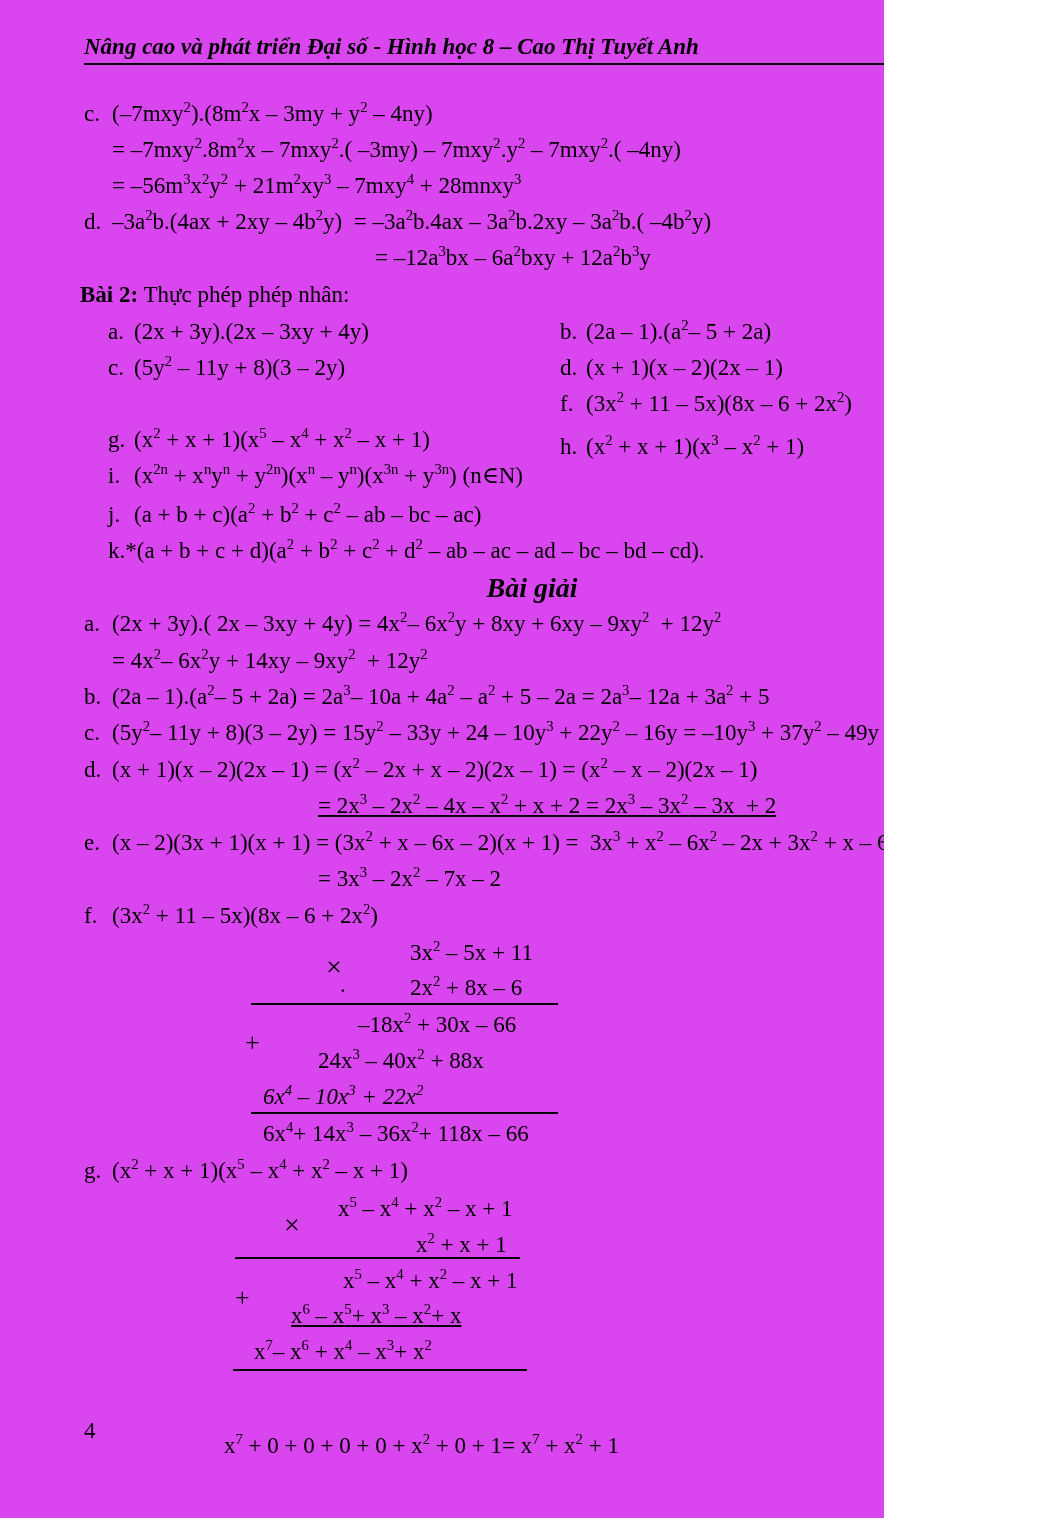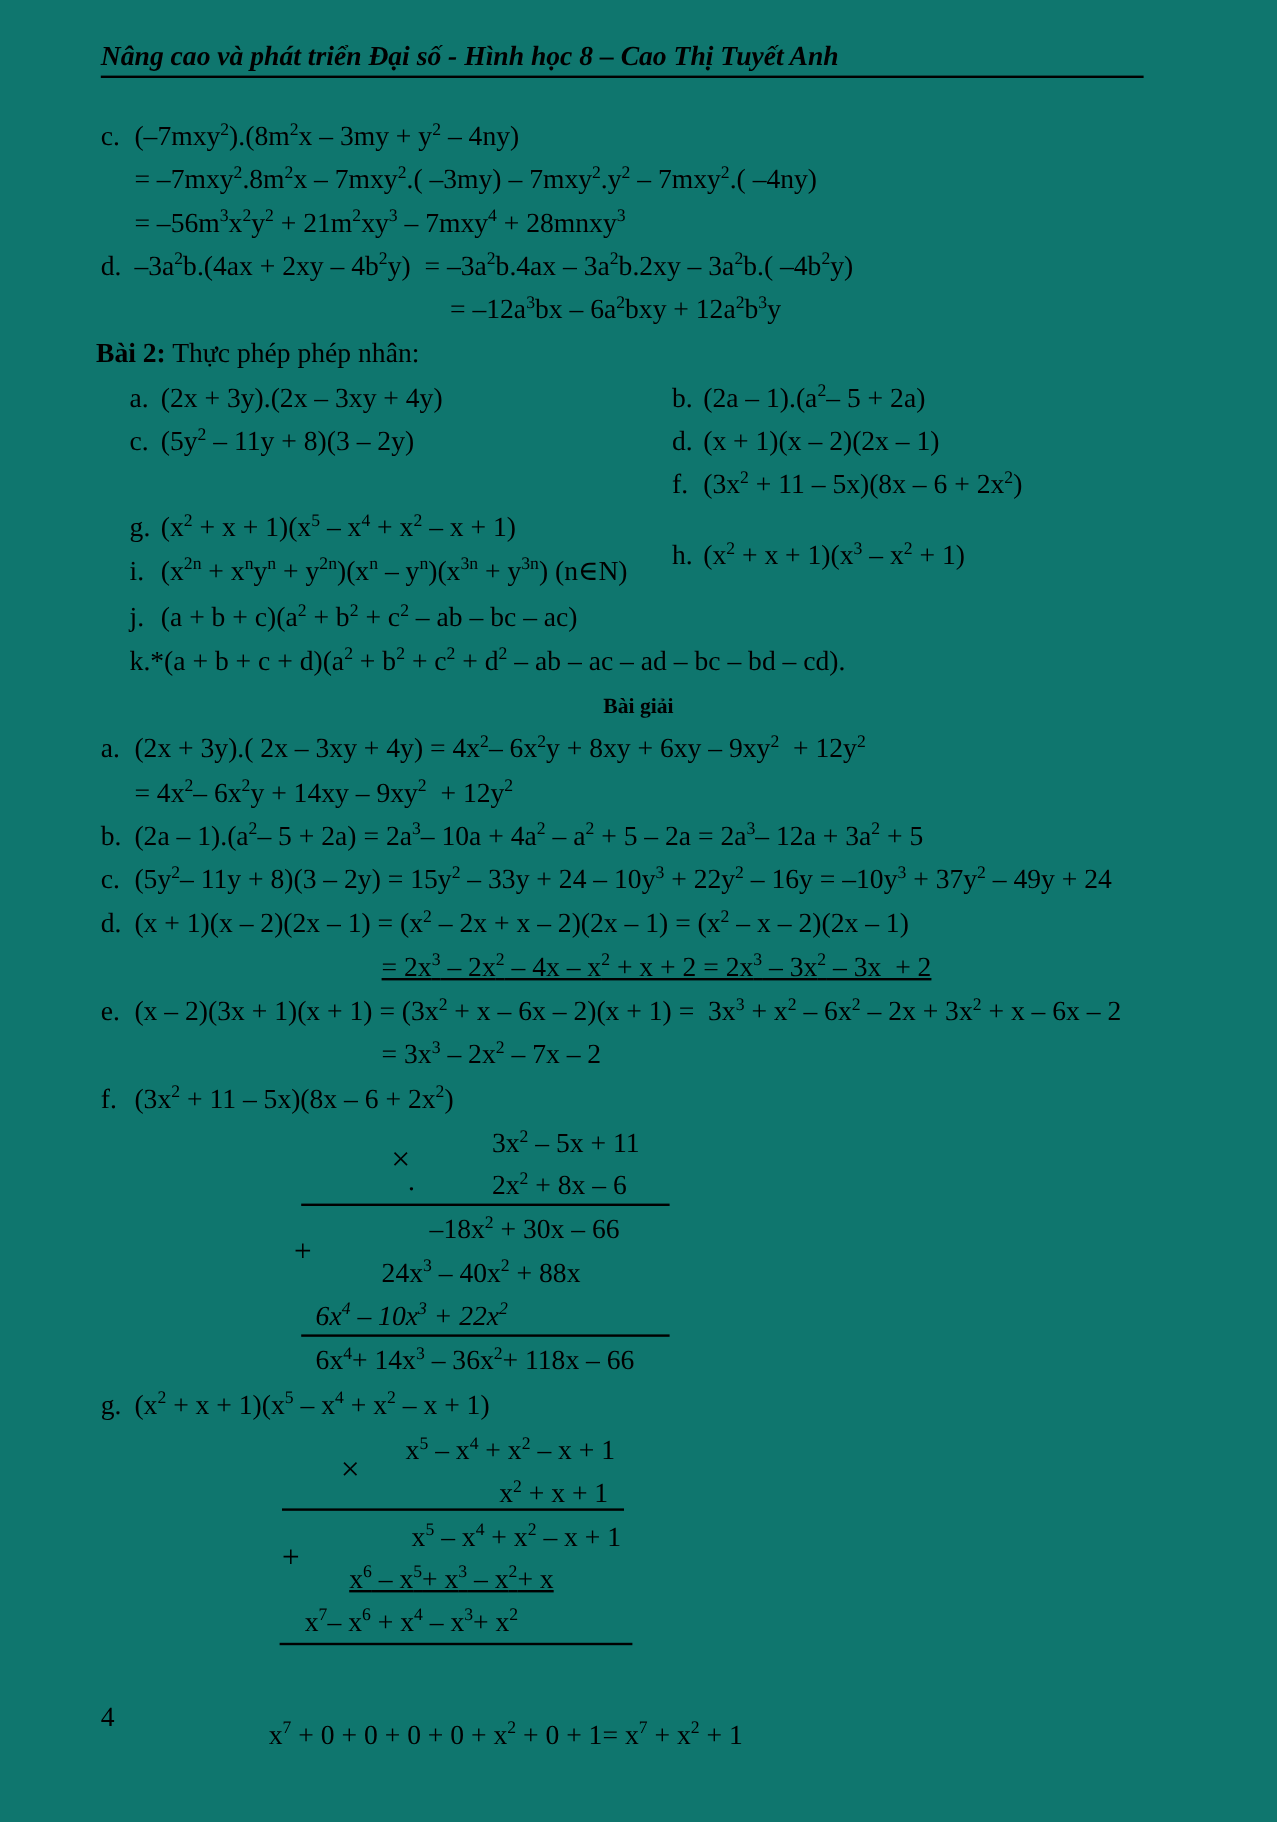--- a/index.html
+++ b/index.html
@@ -1,32 +1,32 @@
 <!DOCTYPE html>
 <html><head>
 <meta charset="utf-8">
 <title>Trang 4</title>
 <style>
   html,body { margin:0; padding:0; background:#fff; }
   .page {
-    position:relative; width:1064px; height:1518px; background:#0f766e;
+    position:relative; width:884px; height:1518px; background:#d946ef;
     font-family:"Liberation Serif","DejaVu Serif",serif;
     color:#000; font-size:23px; overflow:hidden;
   }
   .ln { position:absolute; line-height:34px; white-space:pre; }
   .lbl { display:inline-block; min-width:28px; }
   .lbl2 { display:inline-block; min-width:26px; }
   sup { font-size:64%; vertical-align:super; line-height:0; }
   .rule { position:absolute; height:2px; background:#000; }
   .hdr {
     position:absolute; left:84px; top:30px; line-height:34px; white-space:pre;
     font-style:italic; font-weight:bold; font-size:23px;
   }
   .b { font-weight:bold; }
-  .center { left:0; width:1064px; text-align:center; font-weight:bold; font-size:18px; }
+  .center { left:0; width:1064px; text-align:center; font-weight:bold; font-size:28px;font-style:italic; }
   .opx { font-size:28px; }
   .opp { font-size:26px; }
 </style>
 </head>
 <body>
 
 <div class="page">
 
   <div class="hdr">Nâng cao và phát triển Đại số - Hình học 8 – Cao Thị Tuyết Anh</div>
   <div class="rule" style="left:84px;top:63px;width:869px;"></div>
@@ -39,21 +39,21 @@
   <div class="ln" style="left:375px;top:241px;"><span>= –12a<sup>3</sup>bx – 6a<sup>2</sup>bxy + 12a<sup>2</sup>b<sup>3</sup>y</span></div>
 
   <div class="ln" style="left:80px;top:278px;"><span class="b">Bài 2:</span><span> Thực phép phép nhân:</span></div>
 
   <div class="ln" style="left:108px;top:315px;"><span class="lbl2">a.</span><span>(2x + 3y).(2x – 3xy + 4y)</span></div>
   <div class="ln" style="left:560px;top:315px;"><span class="lbl2">b.</span><span>(2a – 1).(a<sup>2</sup>– 5 + 2a)</span></div>
   <div class="ln" style="left:108px;top:351px;"><span class="lbl2">c.</span><span>(5y<sup>2</sup> – 11y + 8)(3 – 2y)</span></div>
   <div class="ln" style="left:560px;top:351px;"><span class="lbl2">d.</span><span>(x + 1)(x – 2)(2x – 1)</span></div>
   <div class="ln" style="left:560px;top:387px;"><span class="lbl2">f.</span><span>(3x<sup>2</sup> + 11 – 5x)(8x – 6 + 2x<sup>2</sup>)</span></div>
   <div class="ln" style="left:108px;top:423px;"><span class="lbl2">g.</span><span>(x<sup>2</sup> + x + 1)(x<sup>5</sup> – x<sup>4</sup> + x<sup>2</sup> – x + 1)</span></div>
-  <div class="ln" style="left:560px;top:446px;"><span class="lbl2">h.</span><span>(x<sup>2</sup> + x + 1)(x<sup>3</sup> – x<sup>2</sup> + 1)</span></div>
+  <div class="ln" style="left:560px;top:430px;"><span class="lbl2">h.</span><span>(x<sup>2</sup> + x + 1)(x<sup>3</sup> – x<sup>2</sup> + 1)</span></div>
   <div class="ln" style="left:108px;top:459px;"><span class="lbl2">i.</span><span>(x<sup>2n</sup> + x<sup>n</sup>y<sup>n</sup> + y<sup>2n</sup>)(x<sup>n</sup> – y<sup>n</sup>)(x<sup>3n</sup> + y<sup>3n</sup>) (n∈N)</span></div>
   <div class="ln" style="left:108px;top:498px;"><span class="lbl2">j.</span><span>(a + b + c)(a<sup>2</sup> + b<sup>2</sup> + c<sup>2</sup> – ab – bc – ac)</span></div>
   <div class="ln" style="left:108px;top:534px;"><span class="lbl2">k.*</span><span>(a + b + c + d)(a<sup>2</sup> + b<sup>2</sup> + c<sup>2</sup> + d<sup>2</sup> – ab – ac – ad – bc – bd – cd).</span></div>
 
   <div class="ln center" style="top:571px;">Bài giải</div>
 
   <div class="ln" style="left:84px;top:607px;"><span class="lbl">a.</span><span>(2x + 3y).( 2x – 3xy + 4y) = 4x<sup>2</sup>– 6x<sup>2</sup>y + 8xy + 6xy – 9xy<sup>2</sup>  + 12y<sup>2</sup></span></div>
   <div class="ln" style="left:112px;top:644px;"><span>= 4x<sup>2</sup>– 6x<sup>2</sup>y + 14xy – 9xy<sup>2</sup>  + 12y<sup>2</sup></span></div>
 
   <div class="ln" style="left:84px;top:680px;"><span class="lbl">b.</span><span>(2a – 1).(a<sup>2</sup>– 5 + 2a) = 2a<sup>3</sup>– 10a + 4a<sup>2</sup> – a<sup>2</sup> + 5 – 2a = 2a<sup>3</sup>– 12a + 3a<sup>2</sup> + 5</span></div>

